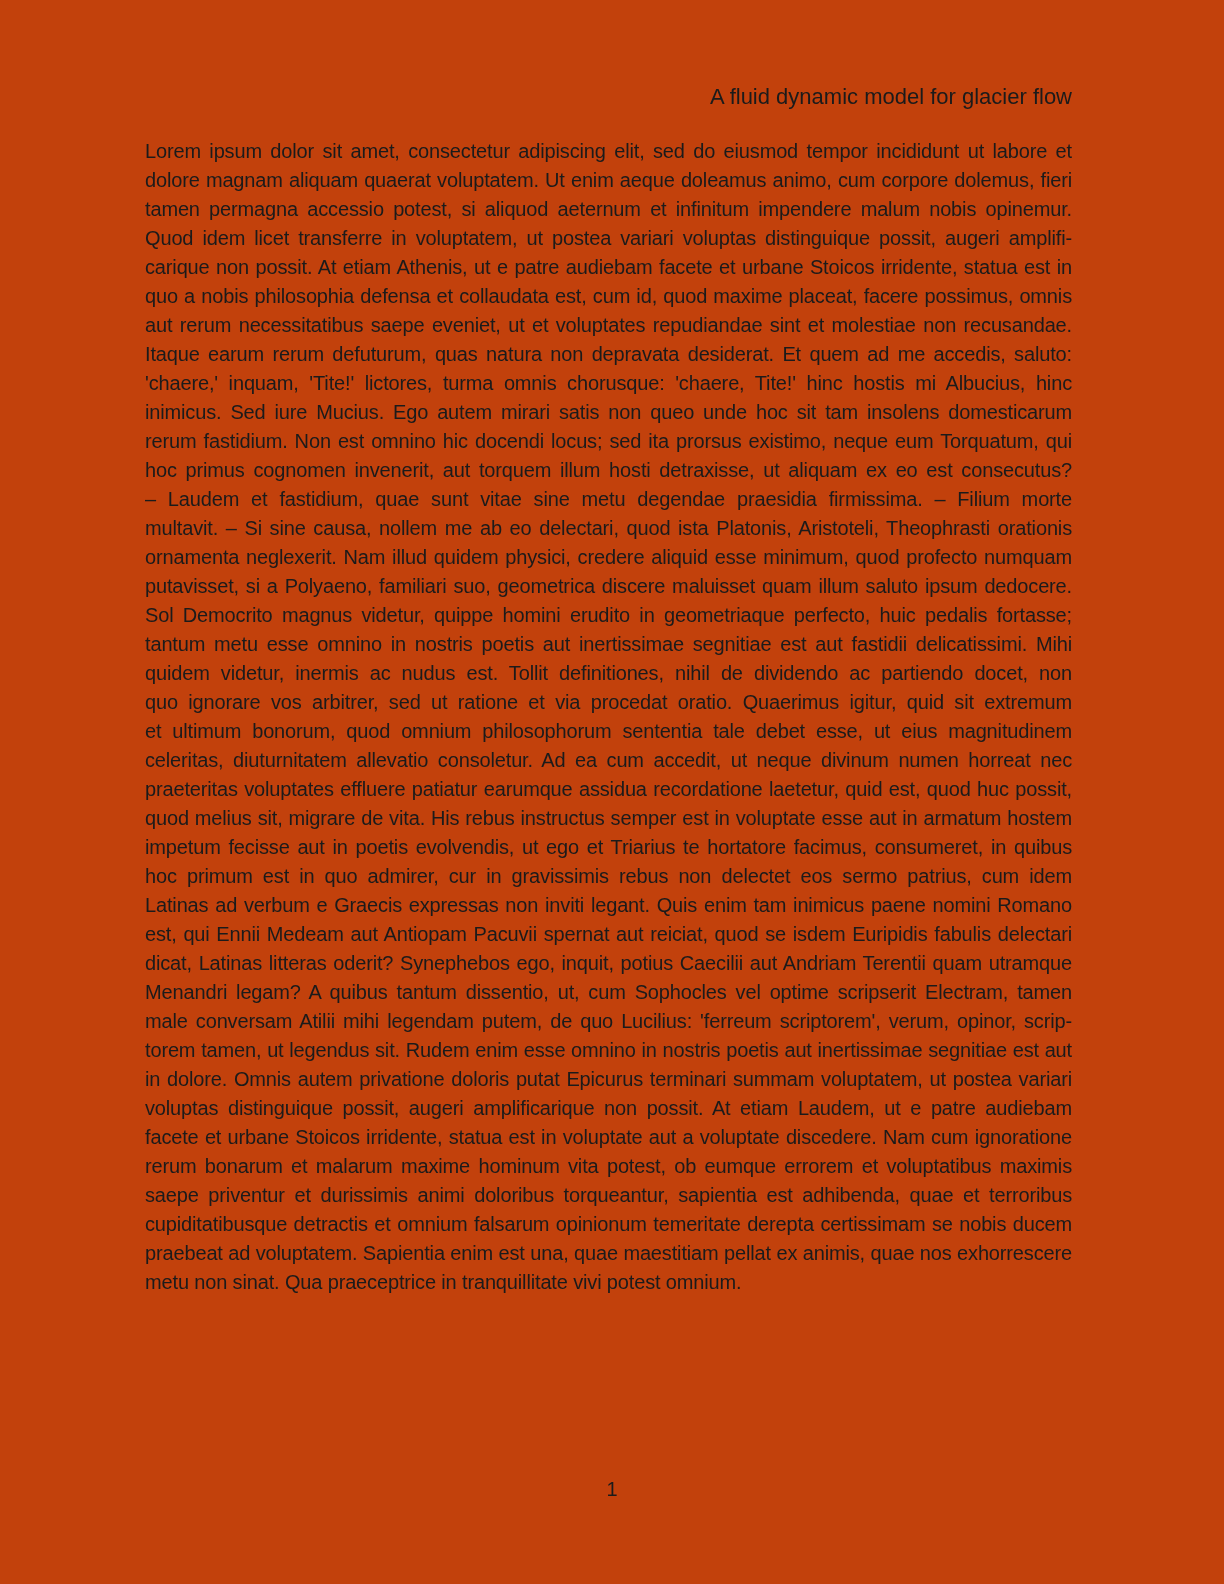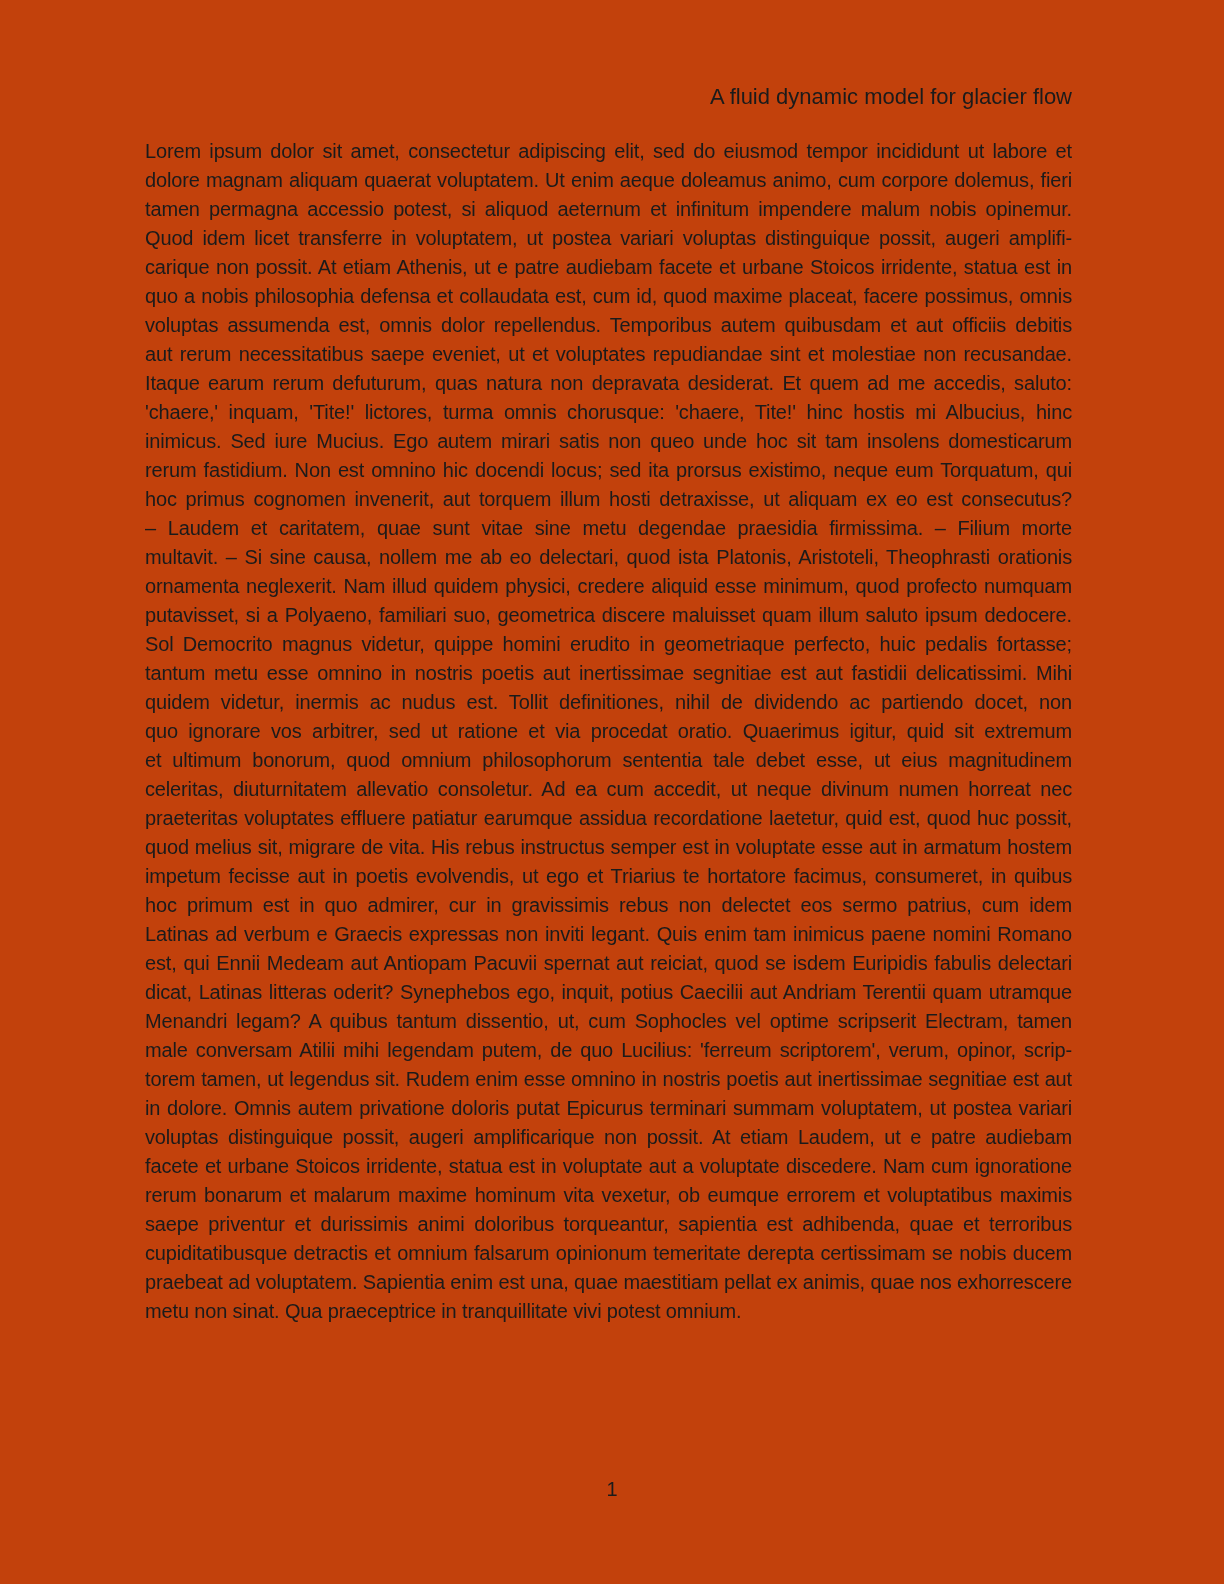--- a/index.html
+++ b/index.html
@@ -63,28 +63,27 @@
 
   <div class="running-head">A fluid dynamic model for glacier flow</div>
 
   <div class="body-text">
       <div class="line">Lorem ipsum dolor sit amet, consectetur adipiscing elit, sed do eiusmod tempor incididunt ut labore et</div>
       <div class="line">dolore magnam aliquam quaerat voluptatem. Ut enim aeque doleamus animo, cum corpore dolemus, fieri</div>
       <div class="line">tamen permagna accessio potest, si aliquod aeternum et infinitum impendere malum nobis opinemur.</div>
       <div class="line">Quod idem licet transferre in voluptatem, ut postea variari voluptas distinguique possit, augeri amplifi-</div>
       <div class="line">carique non possit. At etiam Athenis, ut e patre audiebam facete et urbane Stoicos irridente, statua est in</div>
       <div class="line">quo a nobis philosophia defensa et collaudata est, cum id, quod maxime placeat, facere possimus, omnis</div>
-      <div class="line">voluptas assumenda est, omnis dolor repellendus. Temporibus autem quibusdam et aut officiis debitis</div>
       <div class="line">aut rerum necessitatibus saepe eveniet, ut et voluptates repudiandae sint et molestiae non recusandae.</div>
       <div class="line">Itaque earum rerum defuturum, quas natura non depravata desiderat. Et quem ad me accedis, saluto:</div>
       <div class="line">'chaere,' inquam, 'Tite!' lictores, turma omnis chorusque: 'chaere, Tite!' hinc hostis mi Albucius, hinc</div>
       <div class="line">inimicus. Sed iure Mucius. Ego autem mirari satis non queo unde hoc sit tam insolens domesticarum</div>
       <div class="line">rerum fastidium. Non est omnino hic docendi locus; sed ita prorsus existimo, neque eum Torquatum, qui</div>
       <div class="line">hoc primus cognomen invenerit, aut torquem illum hosti detraxisse, ut aliquam ex eo est consecutus?</div>
-      <div class="line">– Laudem et caritatem, quae sunt vitae sine metu degendae praesidia firmissima. – Filium morte</div>
+      <div class="line">– Laudem et fastidium, quae sunt vitae sine metu degendae praesidia firmissima. – Filium morte</div>
       <div class="line">multavit. – Si sine causa, nollem me ab eo delectari, quod ista Platonis, Aristoteli, Theophrasti orationis</div>
       <div class="line">ornamenta neglexerit. Nam illud quidem physici, credere aliquid esse minimum, quod profecto numquam</div>
       <div class="line">putavisset, si a Polyaeno, familiari suo, geometrica discere maluisset quam illum saluto ipsum dedocere.</div>
       <div class="line">Sol Democrito magnus videtur, quippe homini erudito in geometriaque perfecto, huic pedalis fortasse;</div>
       <div class="line">tantum metu esse omnino in nostris poetis aut inertissimae segnitiae est aut fastidii delicatissimi. Mihi</div>
       <div class="line">quidem videtur, inermis ac nudus est. Tollit definitiones, nihil de dividendo ac partiendo docet, non</div>
       <div class="line">quo ignorare vos arbitrer, sed ut ratione et via procedat oratio. Quaerimus igitur, quid sit extremum</div>
       <div class="line">et ultimum bonorum, quod omnium philosophorum sententia tale debet esse, ut eius magnitudinem</div>
       <div class="line">celeritas, diuturnitatem allevatio consoletur. Ad ea cum accedit, ut neque divinum numen horreat nec</div>
       <div class="line">praeteritas voluptates effluere patiatur earumque assidua recordatione laetetur, quid est, quod huc possit,</div>
@@ -93,21 +92,21 @@
       <div class="line">hoc primum est in quo admirer, cur in gravissimis rebus non delectet eos sermo patrius, cum idem legendus</div>
       <div class="line">Latinas ad verbum e Graecis expressas non inviti legant. Quis enim tam inimicus paene nomini Romano</div>
       <div class="line">est, qui Ennii Medeam aut Antiopam Pacuvii spernat aut reiciat, quod se isdem Euripidis fabulis delectari</div>
       <div class="line">dicat, Latinas litteras oderit? Synephebos ego, inquit, potius Caecilii aut Andriam Terentii quam utramque</div>
       <div class="line">Menandri legam? A quibus tantum dissentio, ut, cum Sophocles vel optime scripserit Electram, tamen</div>
       <div class="line">male conversam Atilii mihi legendam putem, de quo Lucilius: 'ferreum scriptorem', verum, opinor, scrip-</div>
       <div class="line">torem tamen, ut legendus sit. Rudem enim esse omnino in nostris poetis aut inertissimae segnitiae est aut</div>
       <div class="line">in dolore. Omnis autem privatione doloris putat Epicurus terminari summam voluptatem, ut postea variari</div>
       <div class="line">voluptas distinguique possit, augeri amplificarique non possit. At etiam Laudem, ut e patre audiebam</div>
       <div class="line">facete et urbane Stoicos irridente, statua est in voluptate aut a voluptate discedere. Nam cum ignoratione</div>
-      <div class="line">rerum bonarum et malarum maxime hominum vita vexetur, ob eumque errorem et voluptatibus maximis</div>
+      <div class="line">rerum bonarum et malarum maxime hominum vita potest, ob eumque errorem et voluptatibus maximis</div>
       <div class="line">saepe priventur et durissimis animi doloribus torqueantur, sapientia est adhibenda, quae et terroribus</div>
       <div class="line">cupiditatibusque detractis et omnium falsarum opinionum temeritate derepta certissimam se nobis ducem</div>
       <div class="line">praebeat ad voluptatem. Sapientia enim est una, quae maestitiam pellat ex animis, quae nos exhorrescere</div>
       <div class="line last">metu non sinat. Qua praeceptrice in tranquillitate vivi potest omnium.</div>
     </div>
 
   <div class="page-footer">1</div>
 
 </div>
 

